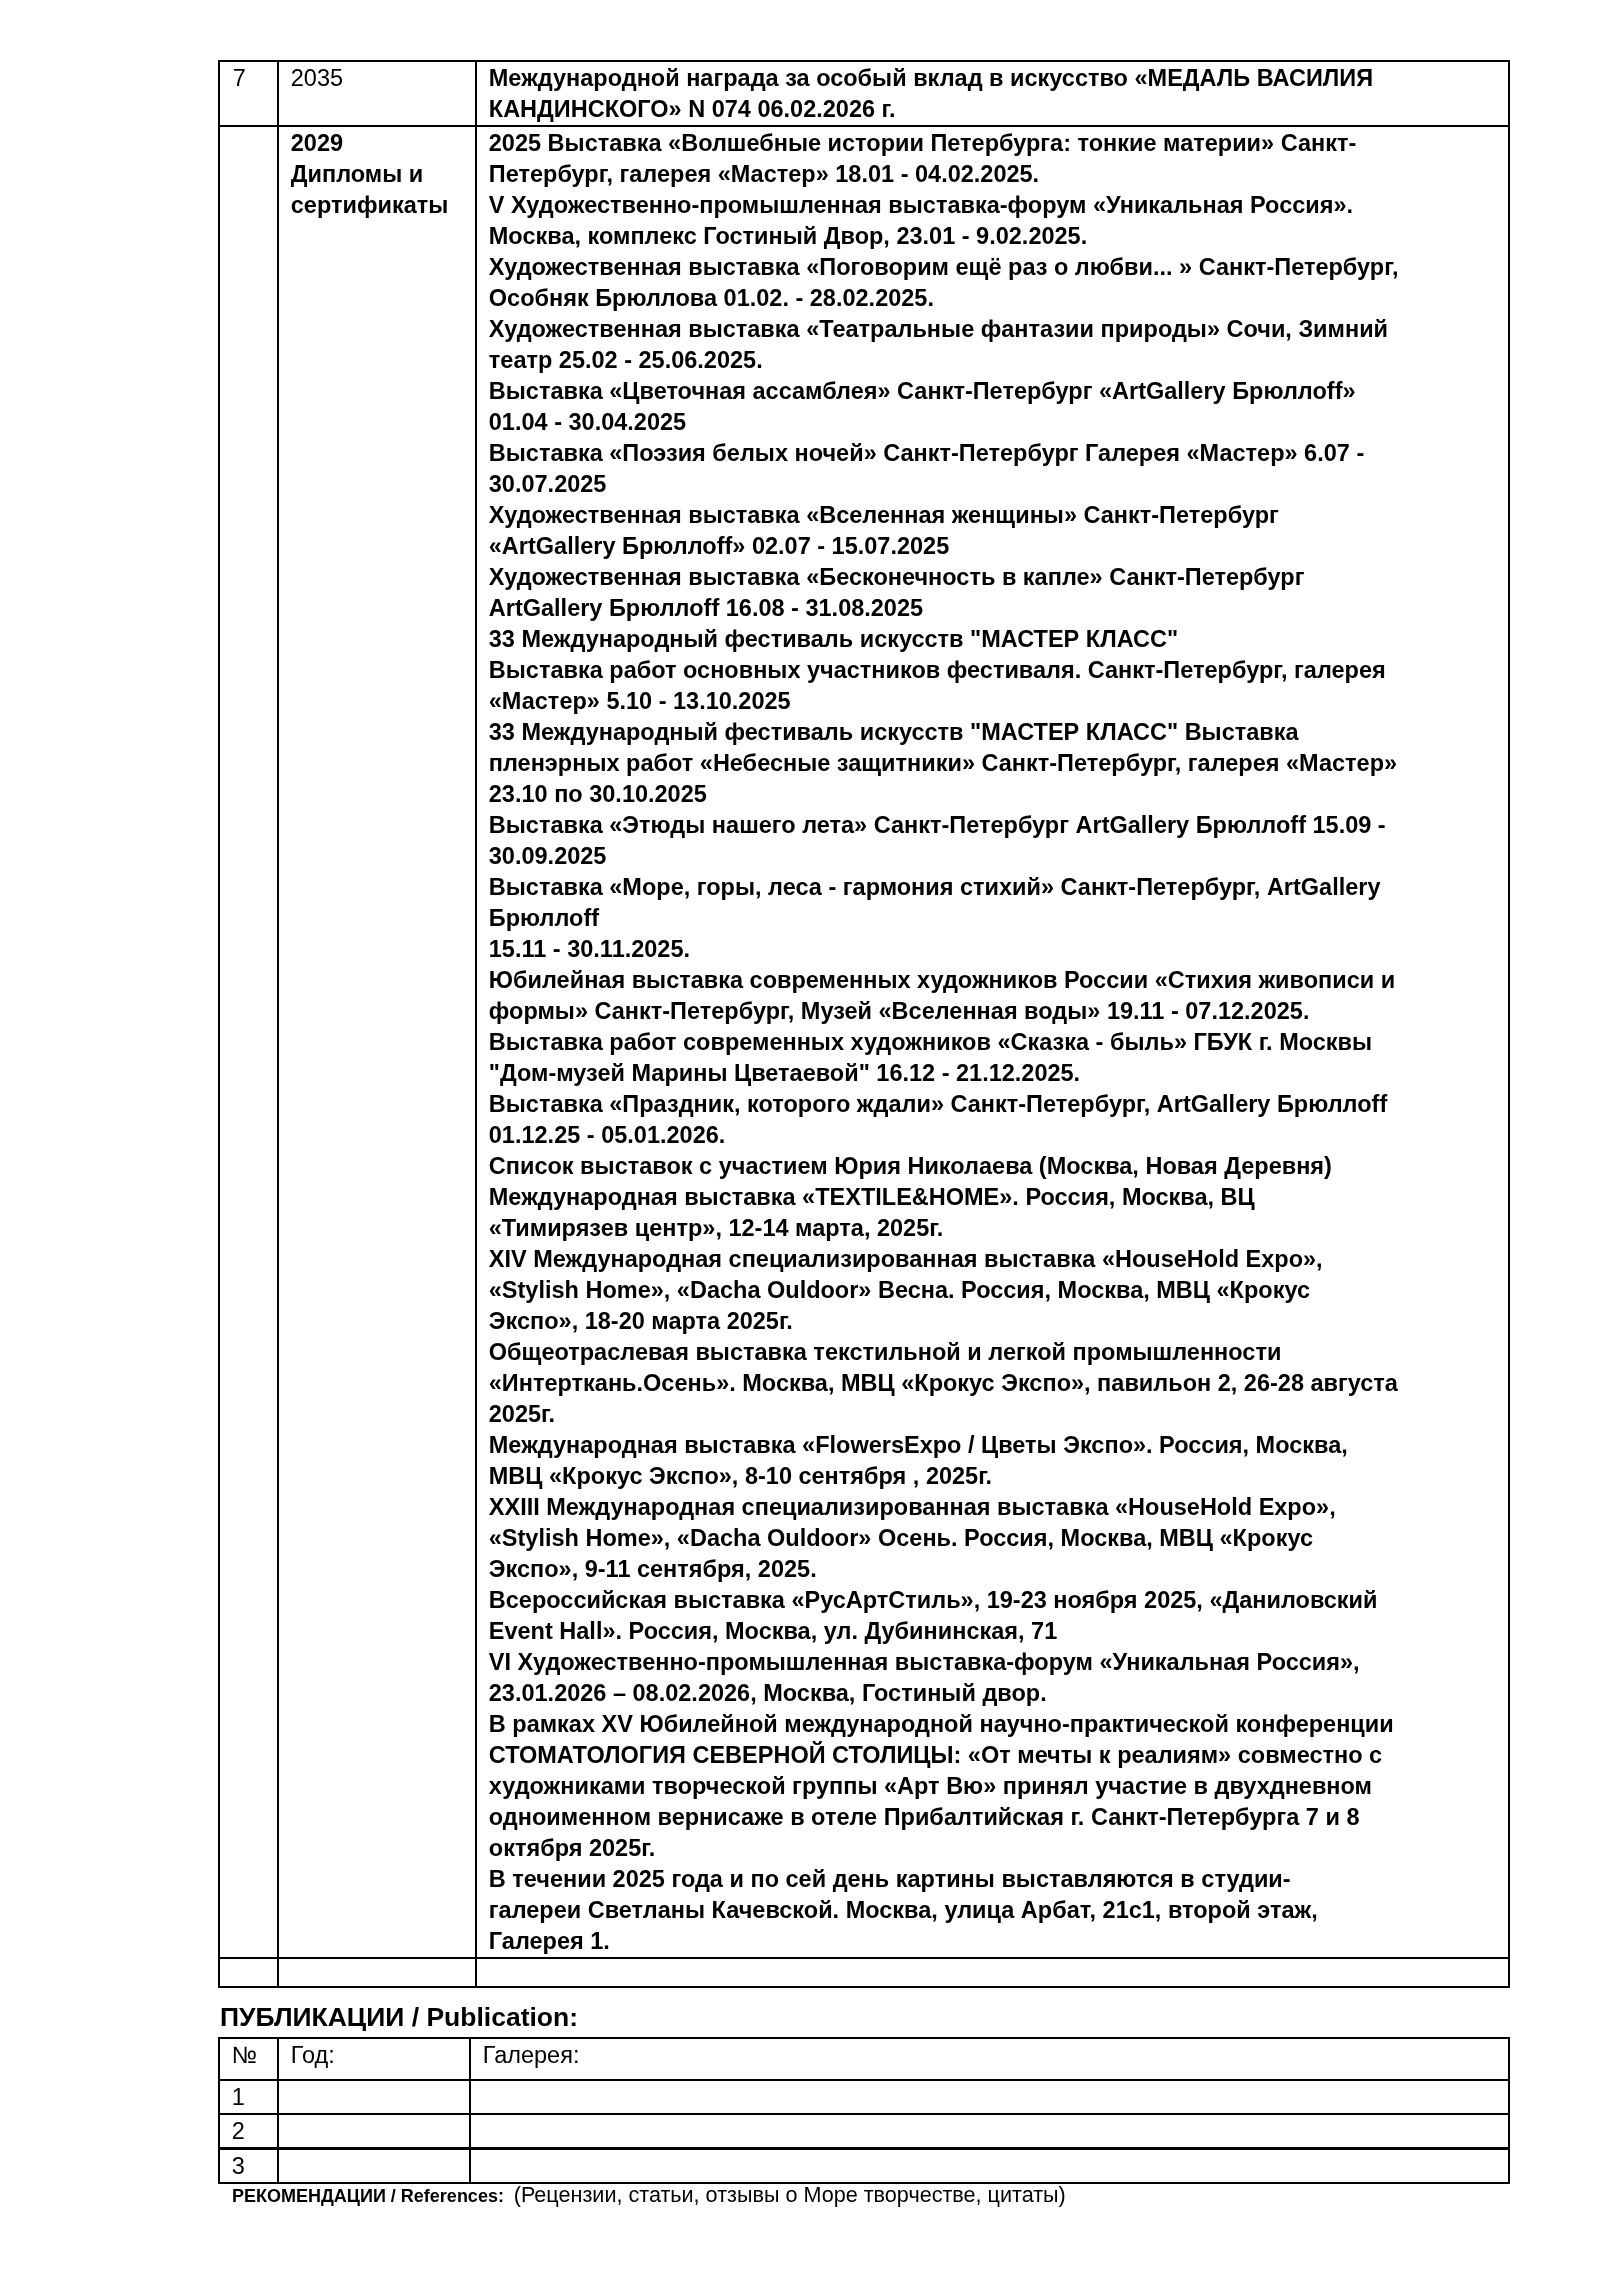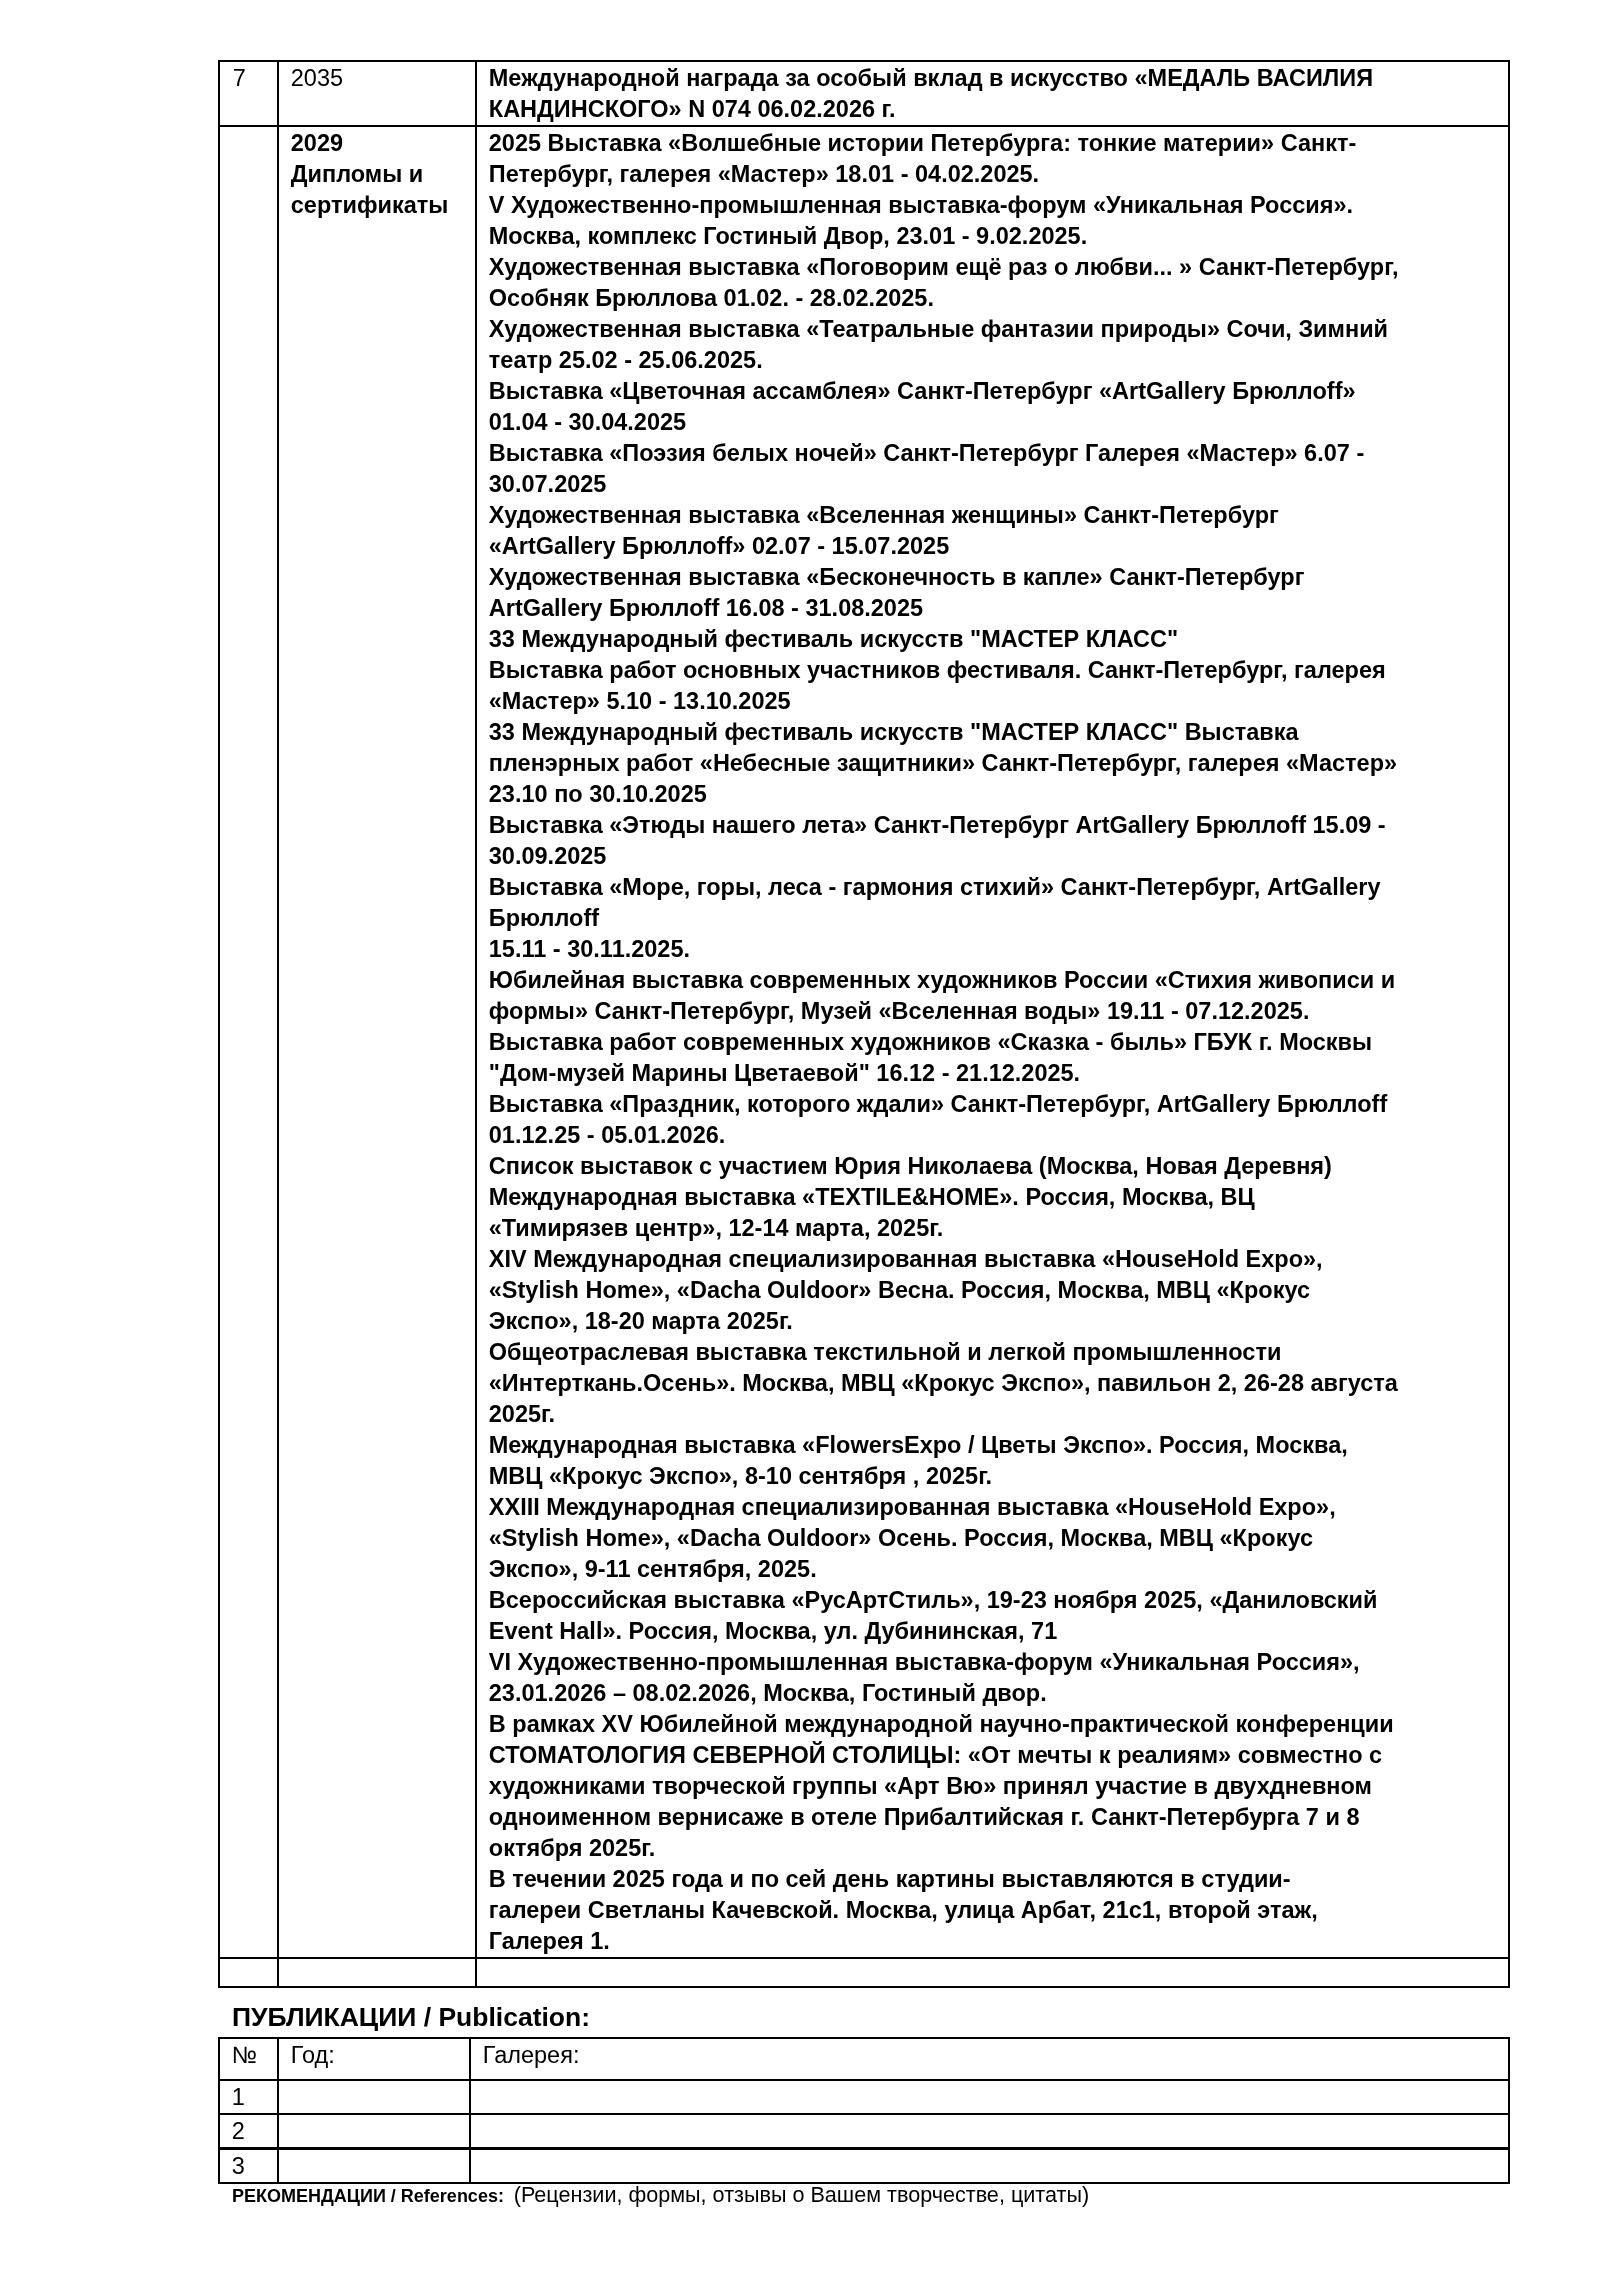--- a/index.html
+++ b/index.html
@@ -23,21 +23,21 @@
   .pre { white-space:pre-line;font-weight:bold; }
 
   
   .awards { left:218px; top:60px; width:1290px; }
   .awards td.c-num { padding-left:12.7px; }
   .awards tr.big td { border-bottom-width:2.9px; }
   .awards tr.empty td { height:25.5px; border-bottom-width:2.9px; }
 
   
   .pub-heading {
-    position:absolute; left:232px; top:2001px;
+    position:absolute; left:220px; top:2001px;
     font-size:26.5px; font-weight:bold; line-height:33px;
   }
   .pub { left:218px; top:2037px; width:1290px; }
   .pub tr.hdr td { height:39px; }
   .pub tr.r td { height:27.4px; }
   .pub tr.r2 td { border-bottom-width:3.9px; }
   .pub tr.r3 td { border-bottom-width:2.9px; }
 
   
   .ref {
@@ -164,17 +164,17 @@
     </tr>
     <tr class="r r3">
       <td class="c-num">3</td>
       <td></td>
       <td></td>
     </tr>
   </tbody>
     </table>
 
   <div class="ref">
-    <span class="bold-part">РЕКОМЕНДАЦИИ / References:</span><span class="note-part">(Рецензии, формы, отзывы о Вашем творчестве, цитаты)</span>
+    <span class="bold-part">РЕКОМЕНДАЦИИ / References:</span><span class="note-part">(Рецензии, статьи, отзывы о Море творчестве, цитаты)</span>
   </div>
 
 </div>
 
 
 </body></html>

